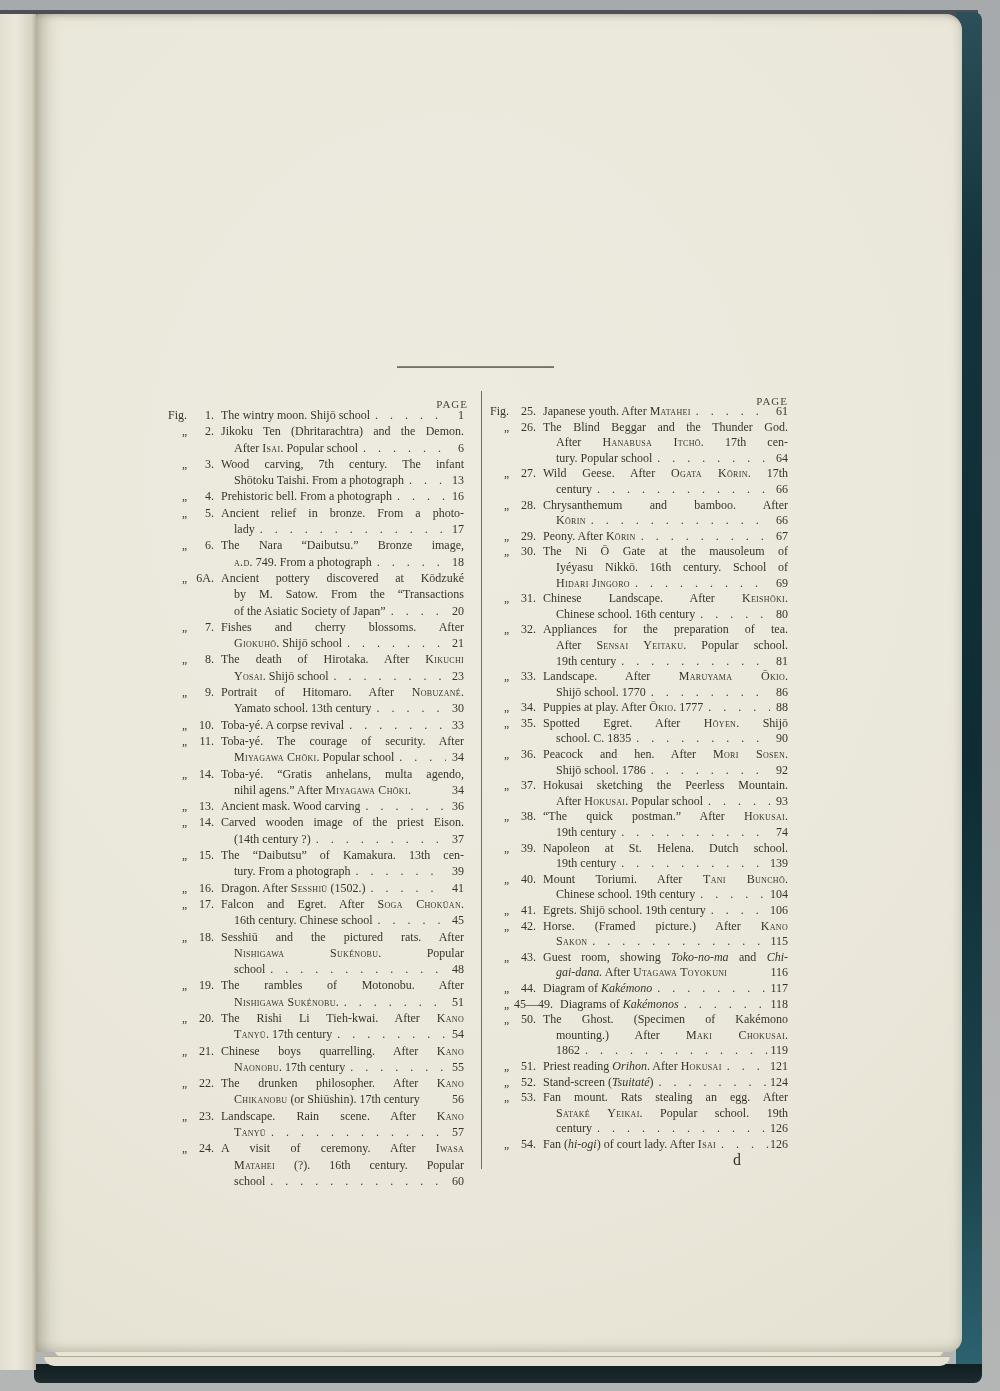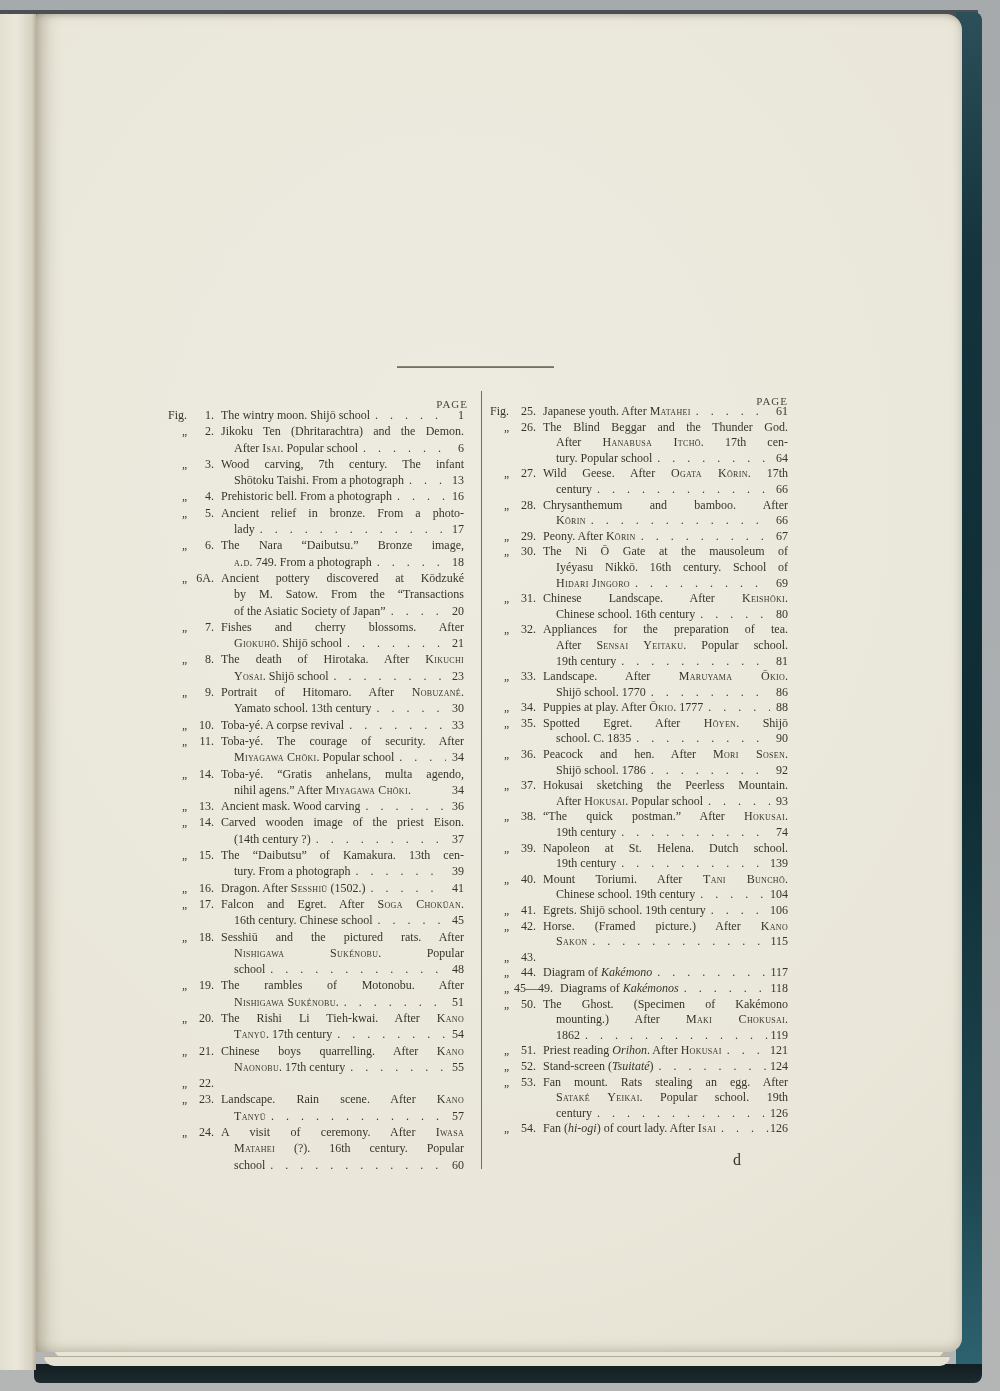--- a/index.html
+++ b/index.html
@@ -376,20 +376,28 @@
               <span class="leader"> . . . . . . . . . . . . . . . . . . . . . . . . . .</span>
               <span class="pg">55</span>
             </div>
           </div>
         </div>
         <div class="entry">
           <span class="mark ditto">„</span>
           <span class="num">
             <span>22.</span>
           </span>
+          <div class="body">
+            <div class="ln full">The drunken philosopher. After <span class="sc">Kano</span></div>
+            <div class="lnlast cont">
+              <span class="t"><span class="sc">Chikanobu</span> (or Shiūshin). 17th century</span>
+              <span class="leader"></span>
+              <span class="pg">56</span>
+            </div>
+          </div>
         </div>
         <div class="entry">
           <span class="mark ditto">„</span>
           <span class="num">
             <span>23.</span>
           </span>
           <div class="body">
             <div class="ln full">Landscape. Rain scene. After <span class="sc">Kano</span></div>
             <div class="lnlast cont">
               <span class="t"><span class="sc">Tanyū</span></span>
@@ -664,20 +672,28 @@
               <span class="leader"> . . . . . . . . . . . . . . . . . . . . . . . . . .</span>
               <span class="pg">115</span>
             </div>
           </div>
         </div>
         <div class="entry">
           <span class="mark ditto">„</span>
           <span class="num">
             <span>43.</span>
           </span>
+          <div class="body">
+            <div class="ln full">Guest room, showing <i>Toko-no-ma</i> and <i>Chi-</i></div>
+            <div class="lnlast cont">
+              <span class="t"><i>gai-dana.</i> After <span class="sc">Utagawa Toyokuni</span></span>
+              <span class="leader"></span>
+              <span class="pg">116</span>
+            </div>
+          </div>
         </div>
         <div class="entry">
           <span class="mark ditto">„</span>
           <span class="num">
             <span>44.</span>
           </span>
           <div class="body">
             <div class="lnlast">
               <span class="t">Diagram of <i>Kakémono</i></span>
               <span class="leader"> . . . . . . . . . . . . . . . . . . . . . . . . . .</span>

